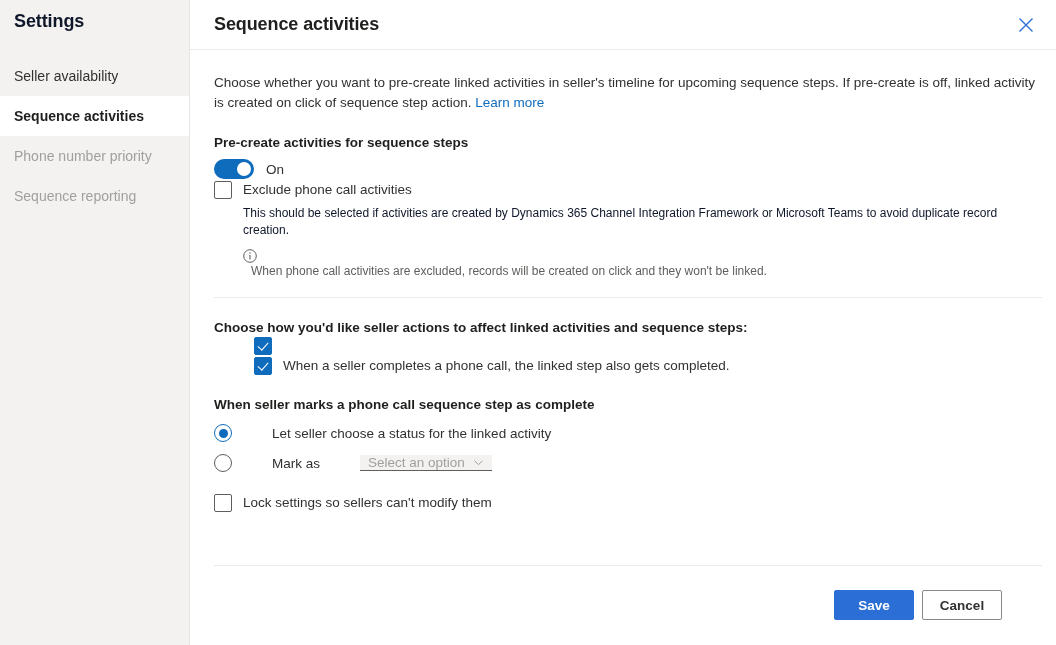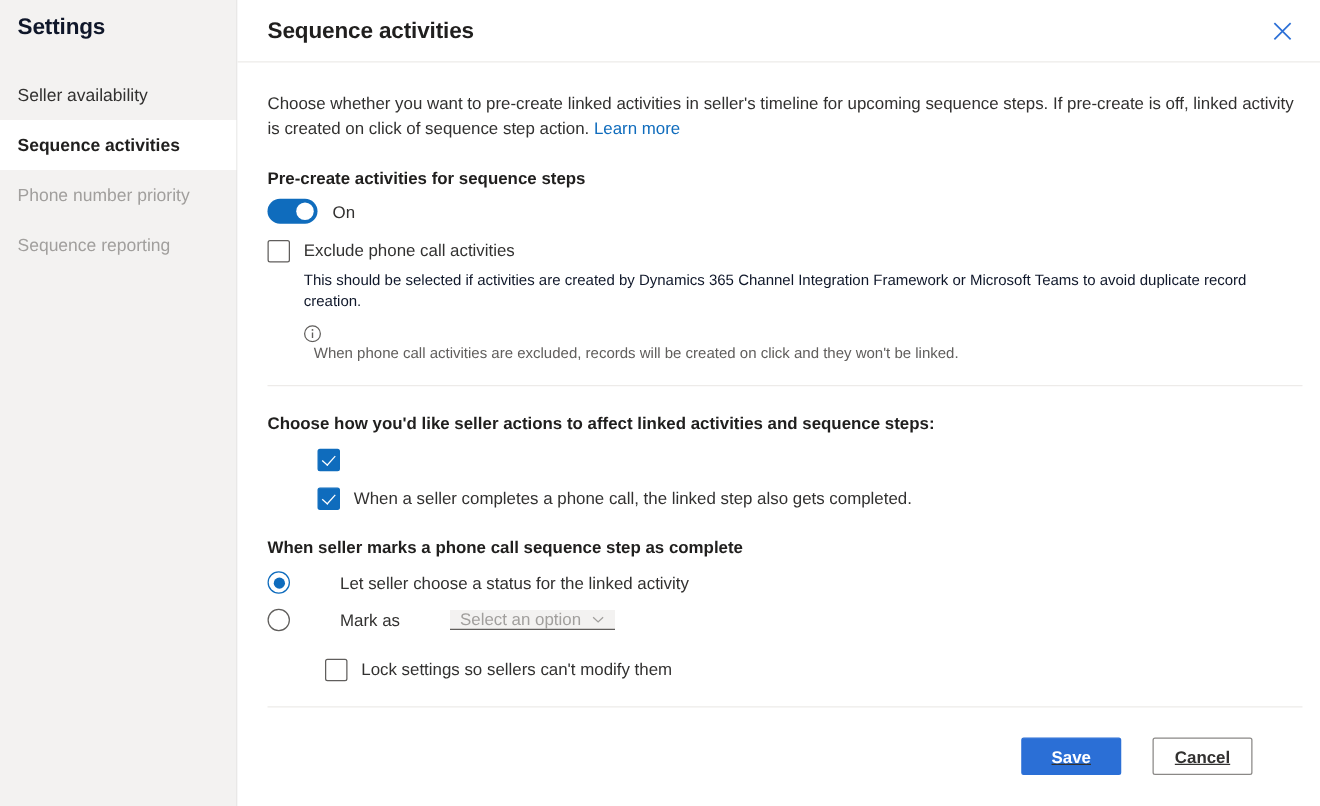--- a/index.html
+++ b/index.html
@@ -156,21 +156,21 @@
   .toggle-label {
     margin-left: 12px;
     font-size: 13.5px;
     color: #323130;
   }
 
   
   .cb-row {
     display: flex;
     align-items: flex-start;
-    margin-top: 13px;
+    margin-top: 2px;
   }
   .cbox {
     width: 18px;
     height: 18px;
     min-width: 18px;
     border-radius: 2px;
     box-sizing: border-box;
     cursor: pointer;
     position: relative;
     flex: none;
@@ -300,24 +300,23 @@
     position: relative;
   }
   .footer-divider {
     height: 1px;
     background: #edebe9;
   }
   .footer-actions {
     display: flex;
     justify-content: flex-end;
     align-items: flex-start;
-    gap: 25px;
+    gap: 8px;
     margin-top: 24px;
     padding-right: 40px;
-    text-decoration: underline;
   }
   .btn {
     height: 30px;
     min-width: 80px;
     padding: 0 16px;
     font-size: 13.5px;
     font-weight: 600;
     border-radius: 2px;
     cursor: pointer;
     box-sizing: border-box;
@@ -430,21 +429,21 @@
         <div class="dropdown">
           <span class="dropdown-value">Select an option</span>
           <span>
             <svg width="11" height="11" viewBox="0 0 11 11" aria-hidden="true">
               <path d="M1.5 3.8 L5.5 7.6 L9.5 3.8" stroke="#a19f9d" stroke-width="1" fill="none"></path>
             </svg>
           </span>
         </div>
       </div>
 
-      <div class="cb-row" style="margin-top:22px;margin-left:46px;">
+      <div class="cb-row" style="margin-top:22px;">
         <div class="cbox off"></div>
         <div class="cb-text">Lock settings so sellers can't modify them</div>
       </div>
 
     </div>
 
     <div class="panel-footer">
       <div class="footer-divider"></div>
       <div class="footer-actions">
         <button class="btn btn-primary">Save</button>

